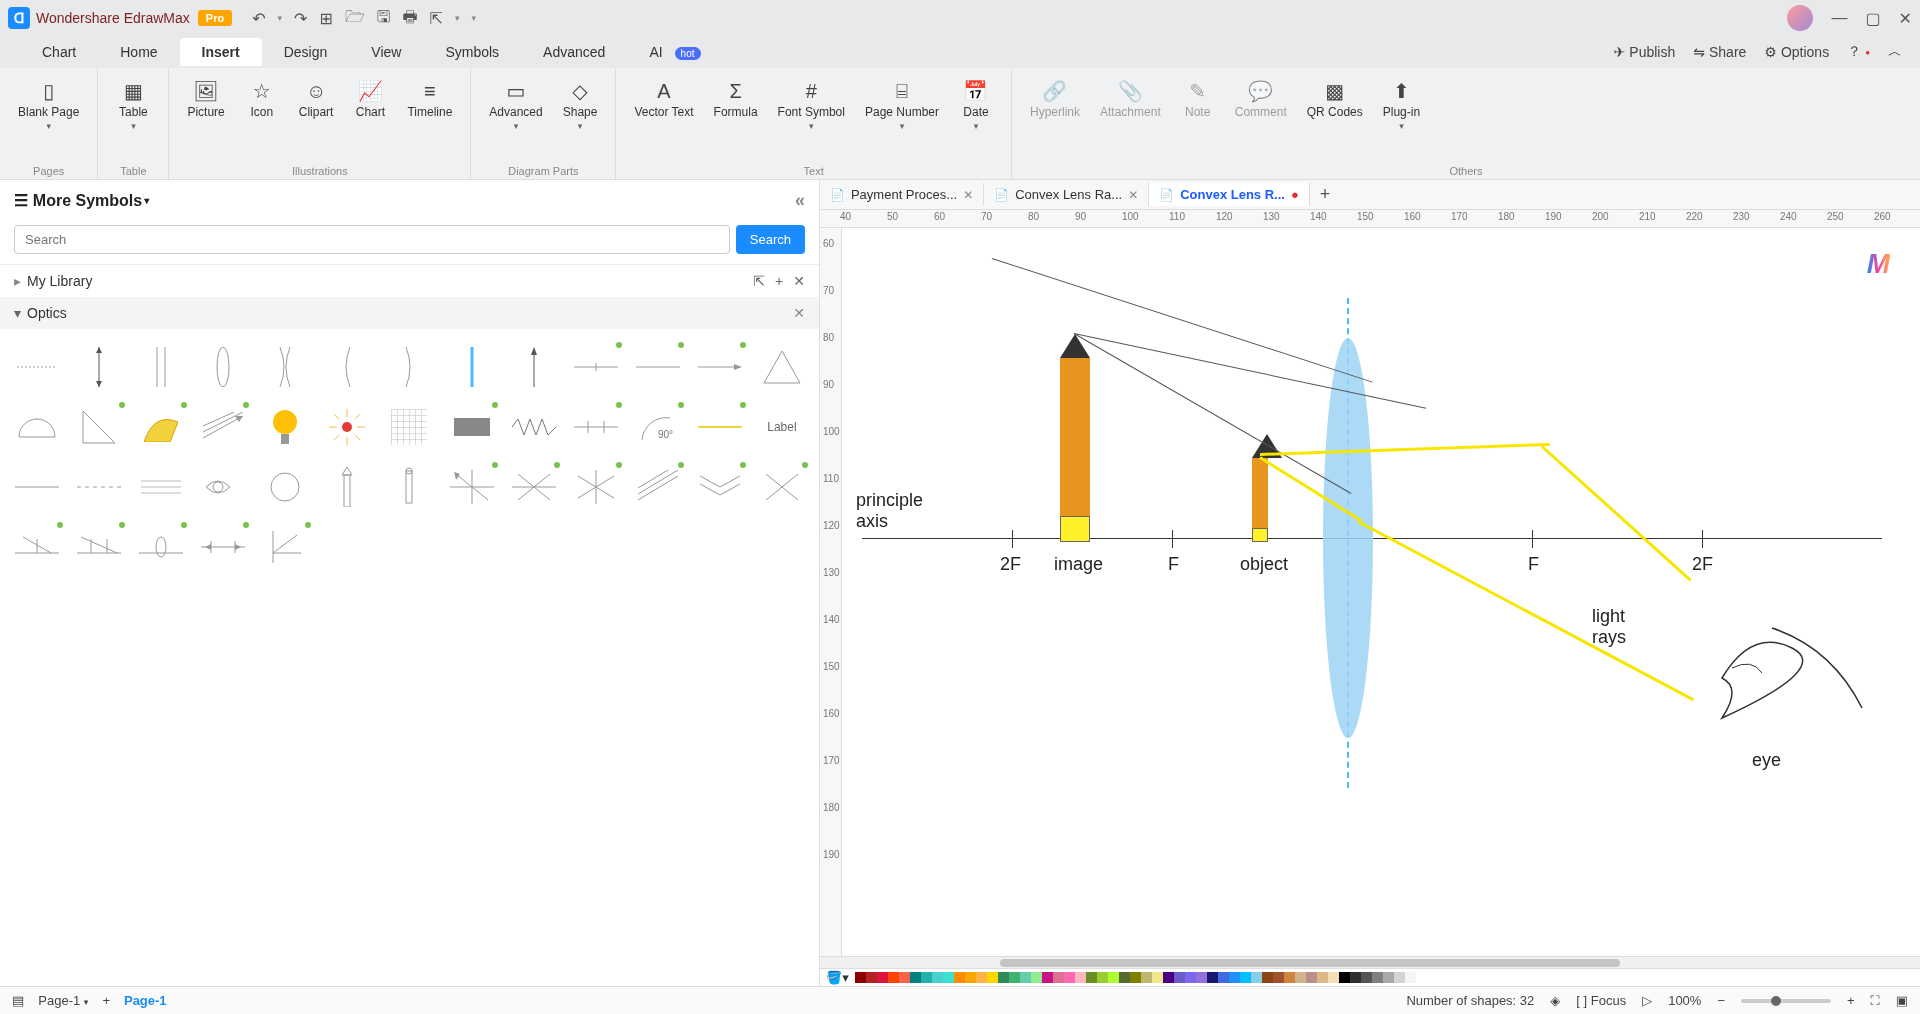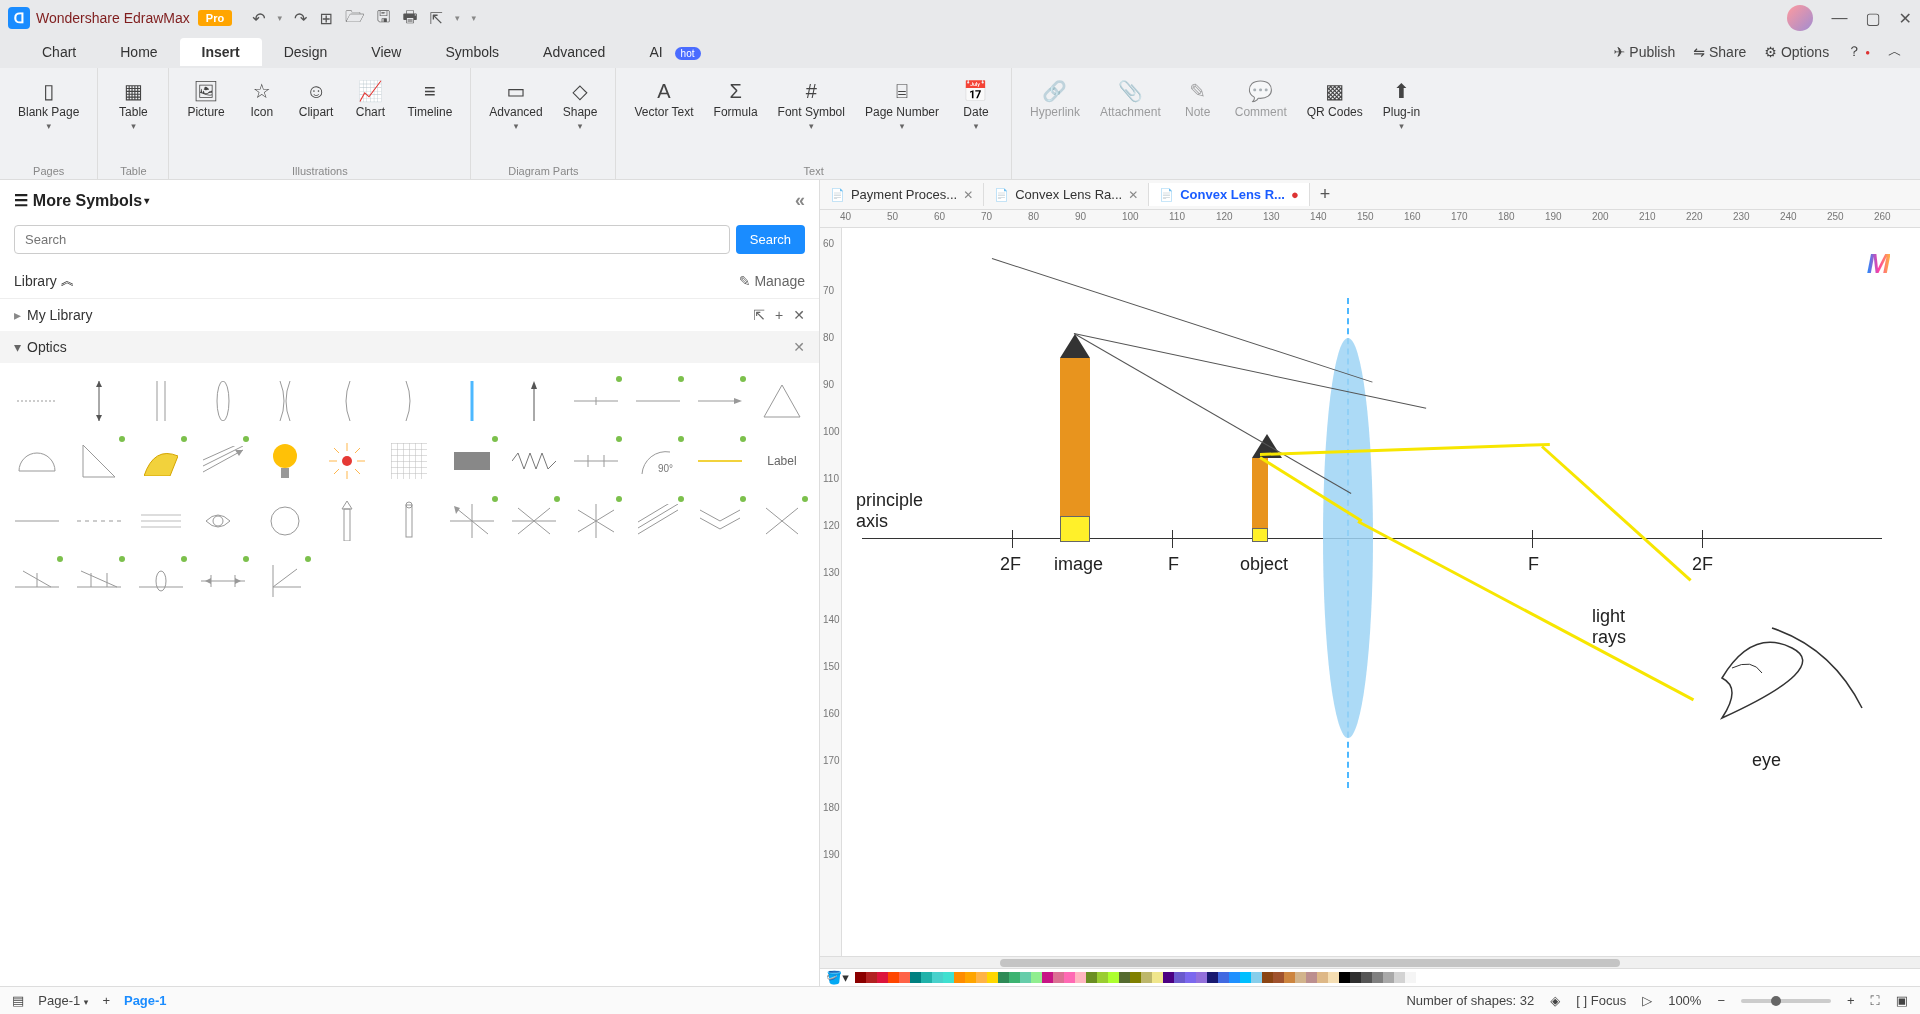--- a/index.html
+++ b/index.html
@@ -255,42 +255,36 @@
           <div class="ribbon-icon">▩</div>
           <div class="ribbon-label">QR
 Codes</div>
         </div>
       <div class="ribbon-btn">
           <div class="ribbon-icon">⬆</div>
           <div class="ribbon-label">Plug-in</div>
           <div class="ribbon-caret">▾</div>
         </div>
     </div>
+    <div class="ribbon-group-title">Others</div>
   </div>
 </div>
 
 <div class="main">
 
   <div class="sidebar">
     <div class="panel-header">
       <span>☰</span>&nbsp;
       <span>More Symbols</span>
       <span style="font-size:10px;margin-left:2px">▾</span>
       <span class="collapse">«</span>
     </div>
     <div class="search-row">
       <input class="search-input" placeholder="Search" style="">
       <button class="search-btn">Search</button>
-    </div>
-    <div class="lib-row">
-      <span>Library</span>
-      <span style="margin-left:4px">︽</span>
-      <span class="right-ctrl">
-          <span>✎ <span>Manage</span></span>
-        </span>
     </div>
     <div class="lib-row" style="border-top:1px solid #eee">
       <span style="color:#888;margin-right:6px">▸</span>
       <span>My Library</span>
       <span class="right-ctrl">
         <span>⇱</span>
         <span>+</span>
         <span>✕</span>
       </span>
     </div>

